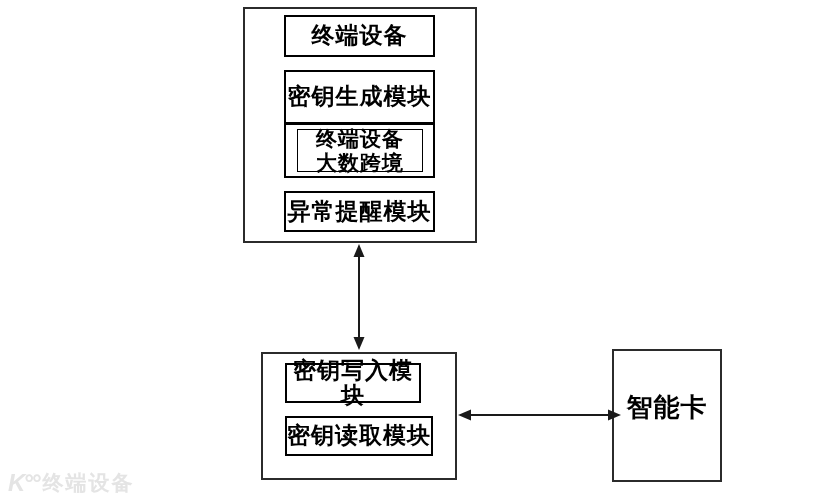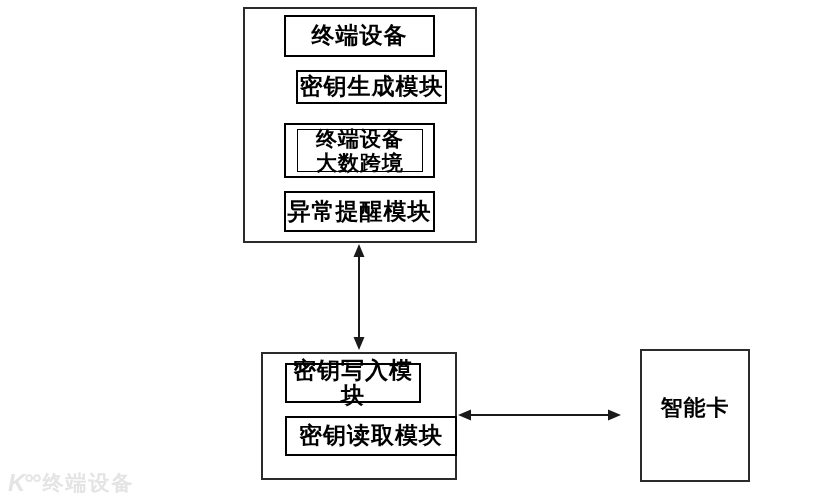--- a/index.html
+++ b/index.html
@@ -29,33 +29,33 @@
     text-align: center;
     font-weight: bold;
     color: #000000;
     font-size: 23px;
     letter-spacing: 1px;
     line-height: 1.1;
   }
   
   .outer-top   { left: 243px; top: 7px;   width: 234px; height: 236px; }
   .storage     { left: 284px; top: 15px;  width: 151px; height: 42px; }
-  .keygen      { left: 284px; top: 70px;  width: 151px; height: 34px; margin-left: 12px; }
+  .keygen      { left: 284px; top: 70px;  width: 151px; height: 54px; }
   .term-outer  { left: 284px; top: 123px; width: 151px; height: 55px; border-width: 2px; }
   .term-inner  { left: 297px; top: 129px; width: 126px; height: 43px; border: 1px solid #000;
                  font-size: 21px; flex-direction: column; }
   .abnormal    { left: 284px; top: 191px; width: 151px; height: 41px; }
   
   .lower-box   { left: 261px; top: 352px; width: 196px; height: 128px; }
   .keywrite    { left: 285px; top: 363px; width: 136px; height: 40px; }
-  .keyread     { left: 285px; top: 416px; width: 172px; height: 40px; }
+  .keyread     { left: 285px; top: 416px; width: 148px; height: 40px; }
   
-  .smartcard   { left: 640px; top: 349px; width: 110px; height: 133px;
+  .smartcard   { left: 612px; top: 349px; width: 110px; height: 133px;
                  display: flex; align-items: center; justify-content: center;
-                 font-weight: bold; font-size: 22px; letter-spacing: 1px; text-align: center; }
+                 font-weight: bold; font-size: 26px; letter-spacing: 1px; text-align: center; }
   .smartcard .label { position: relative; top: -8px; }
   .arrow-layer { position: absolute; left: 0; top: 0; width: 837px; height: 504px; pointer-events: none; }
   .watermark {
     position: absolute;
     left: 8px;
     top: 469px;
     display: flex;
     align-items: center;
     gap: 4px;
     color: #e4e4e4;

